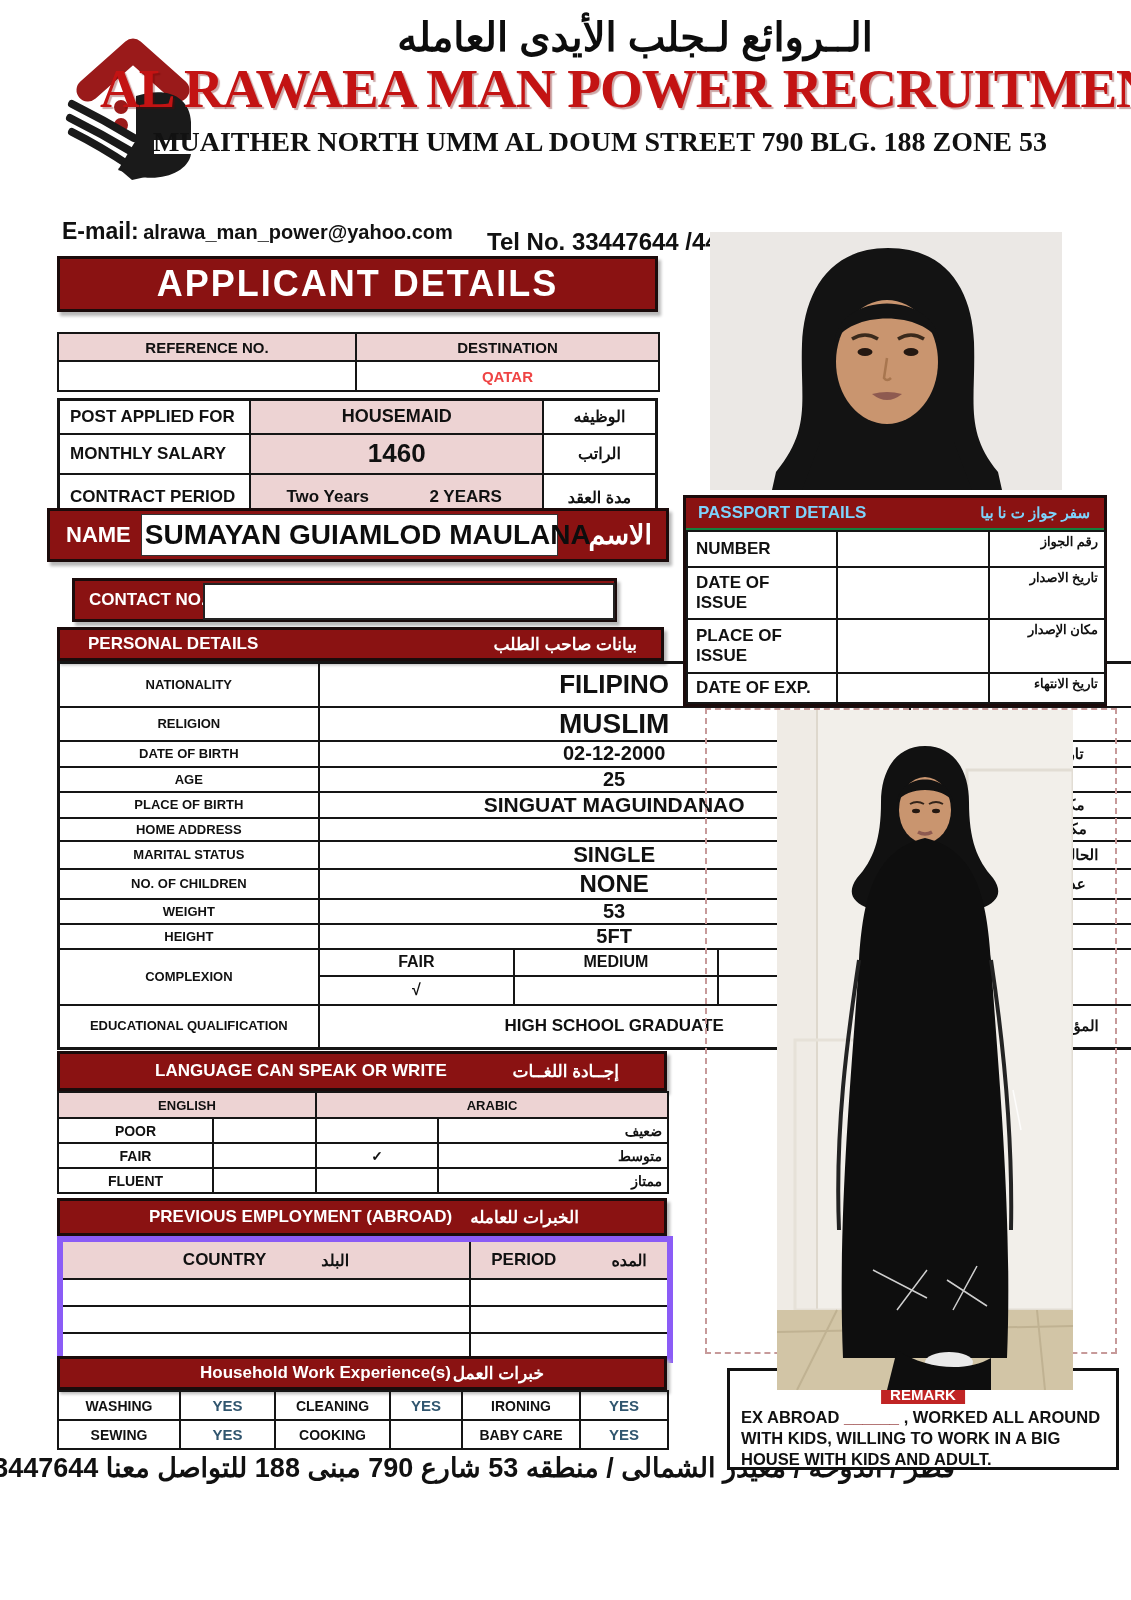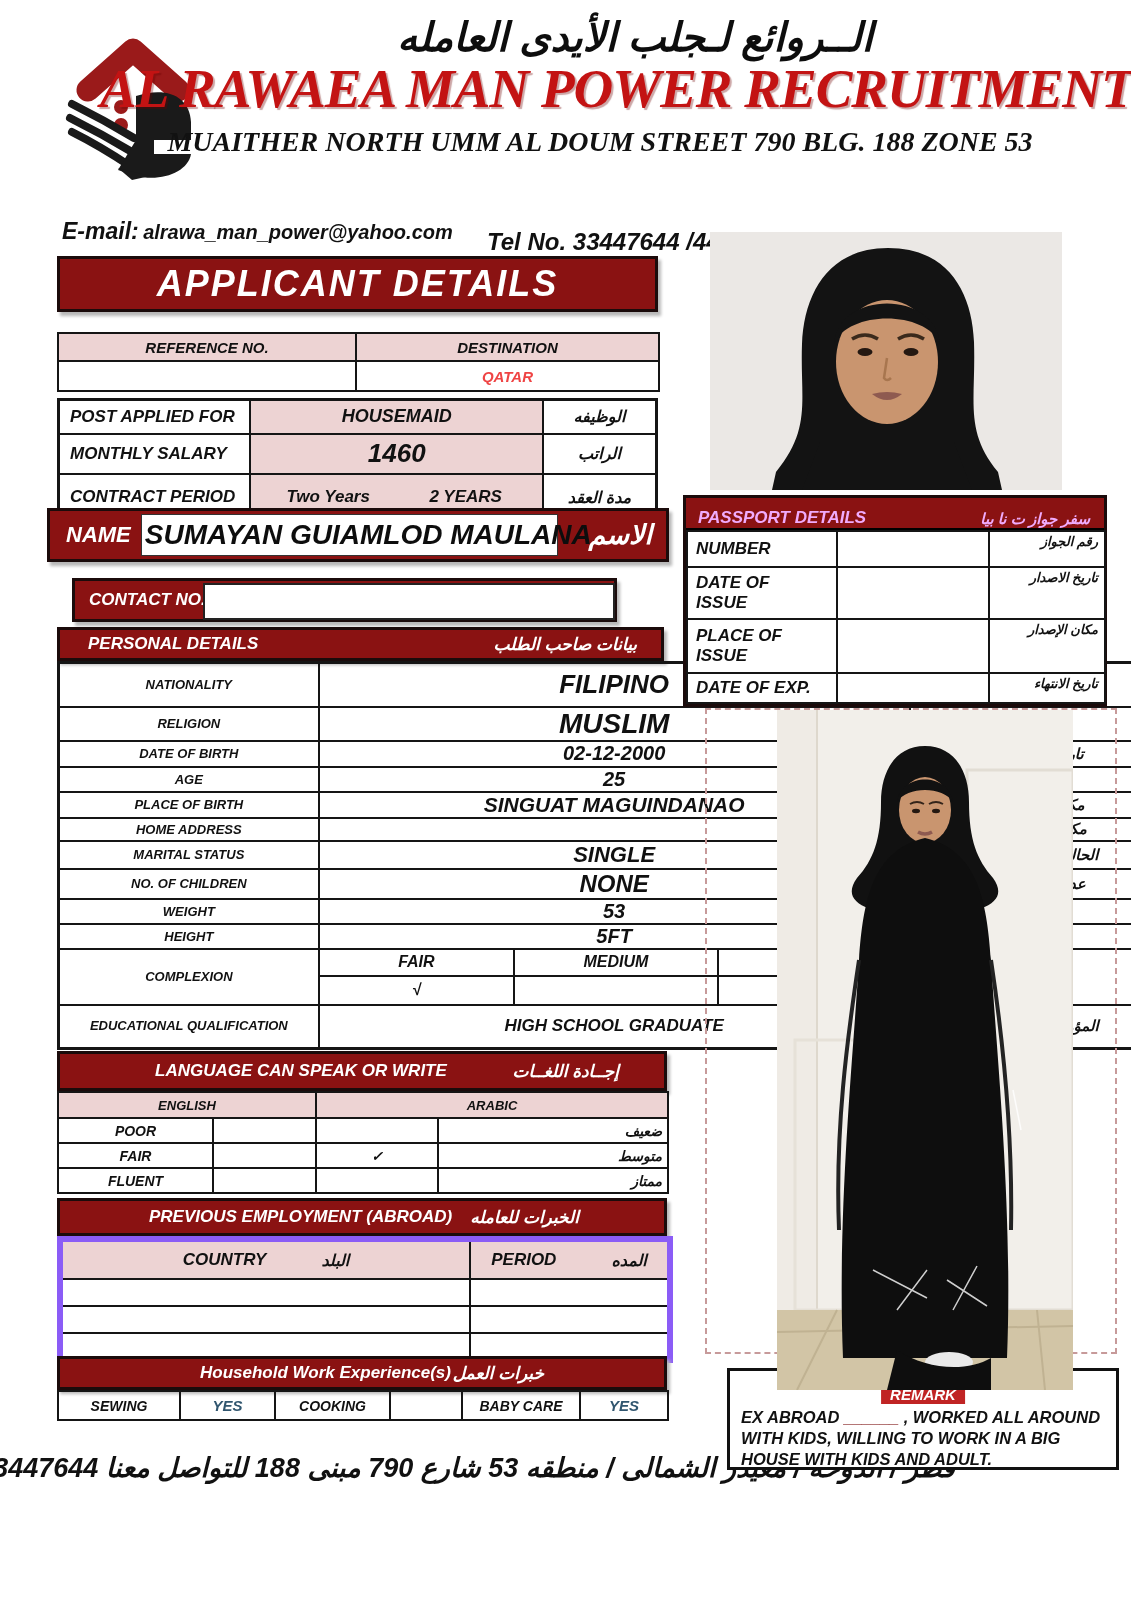--- a/index.html
+++ b/index.html
@@ -1,17 +1,17 @@
 <!DOCTYPE html>
 <html><head>
 <meta charset="utf-8">
 <style>
   html,body{margin:0;padding:0;background:#fff;}
   .page{position:relative;width:1131px;height:1548px;background:#fff;overflow:hidden;
-        font-family:"Liberation Sans", sans-serif;color:#111;font-style:italic;}
+        font-family:"Liberation Sans", sans-serif;color:#111;}
   
   .logo{position:absolute;left:58px;top:30px;width:150px;height:150px;}
   .header-text{position:absolute;left:100px;top:14px;width:1000px;text-align:center;}
   .arabic-title{position:relative;left:35px;font-size:40px;font-weight:bold;color:#0d0d0d;}
   .company-name{font-family:"Liberation Serif", serif;font-size:55px;font-weight:bold;
                 color:#C31313;line-height:1.05;letter-spacing:-1px;
                 text-shadow:2px 2px 1px rgba(110,0,0,0.35);white-space:nowrap;}
   .address{font-family:"Liberation Serif", serif;font-size:28px;font-weight:bold;margin-top:8px;white-space:nowrap;}
   .contact-line{position:absolute;left:62px;top:218px;width:1000px;height:34px;}
   .email-label{font-size:23px;font-weight:bold;}
@@ -94,22 +94,22 @@
   .hh-header{height:34px;display:flex;align-items:center;justify-content:space-between;
              padding:0 120px 0 140px;box-sizing:border-box;font-size:17px;font-weight:bold;}
   .htable tr{height:29px;}
   .htable td{font-size:14px;}
   .htable td.yes{color:#31566F;font-size:15px;}
   
   .footer-line{position:absolute;left:55px;top:1452px;width:900px;direction:rtl;text-align:right;
                font-size:27px;font-weight:bold;white-space:nowrap;}
   
   .passport{position:absolute;left:683px;top:495px;width:424px;border:3px solid #1b0b0b;box-sizing:border-box;background:#fff;}
-  .pp-header{height:30px;background:#8A1212;color:#f0abfc;display:flex;align-items:flex-end;justify-content:space-between;
-             padding:0 14px 0 12px;font-size:17px;font-weight:bold;border-bottom:2px solid #000000;}
+  .pp-header{height:30px;background:#8A1212;color:#7dd3fc;display:flex;align-items:center;justify-content:space-between;
+             padding:0 14px 0 12px;font-size:17px;font-weight:bold;border-bottom:2px solid #15803d;}
   .pp-header .ar{font-size:15px;}
   .pptable td.lab{text-align:left;padding-left:8px;font-size:17px;line-height:1.2;}
   .pptable td.lab span{display:inline-block;max-width:95px;}
   .pptable td.ar{vertical-align:top;text-align:right;padding:2px 6px 0 0;font-size:13px;direction:rtl;}
   .pptable tr.n{height:36px;} .pptable tr.di{height:52px;} .pptable tr.pi{height:54px;} .pptable tr.de{height:30px;}
   
   .headshot{position:absolute;left:710px;top:232px;width:352px;height:258px;z-index:3;}
   .dashed-frame{position:absolute;left:705px;top:708px;width:412px;height:646px;
                 border:2px dashed #C79A9A;box-sizing:border-box;z-index:0;}
   .fullbody{position:absolute;left:777px;top:710px;width:296px;height:680px;z-index:2;}
@@ -406,20 +406,28 @@
     <table class="grid htable">
       <colgroup>
           <col style="width:122px">
           <col style="width:95px">
           <col style="width:115px">
           <col style="width:72px">
           <col style="width:118px">
           <col style="width:88px">
         </colgroup>
       <tbody>
+          <tr>
+        <td>WASHING</td>
+        <td class="yes">YES</td>
+        <td>CLEANING</td>
+        <td class="yes">YES</td>
+        <td>IRONING</td>
+        <td class="yes">YES</td>
+      </tr>
       <tr>
         <td>SEWING</td>
         <td class="yes">YES</td>
         <td>COOKING</td>
         <td class="yes"></td>
         <td>BABY CARE</td>
         <td class="yes">YES</td>
       </tr>
     </tbody>
       </table>

